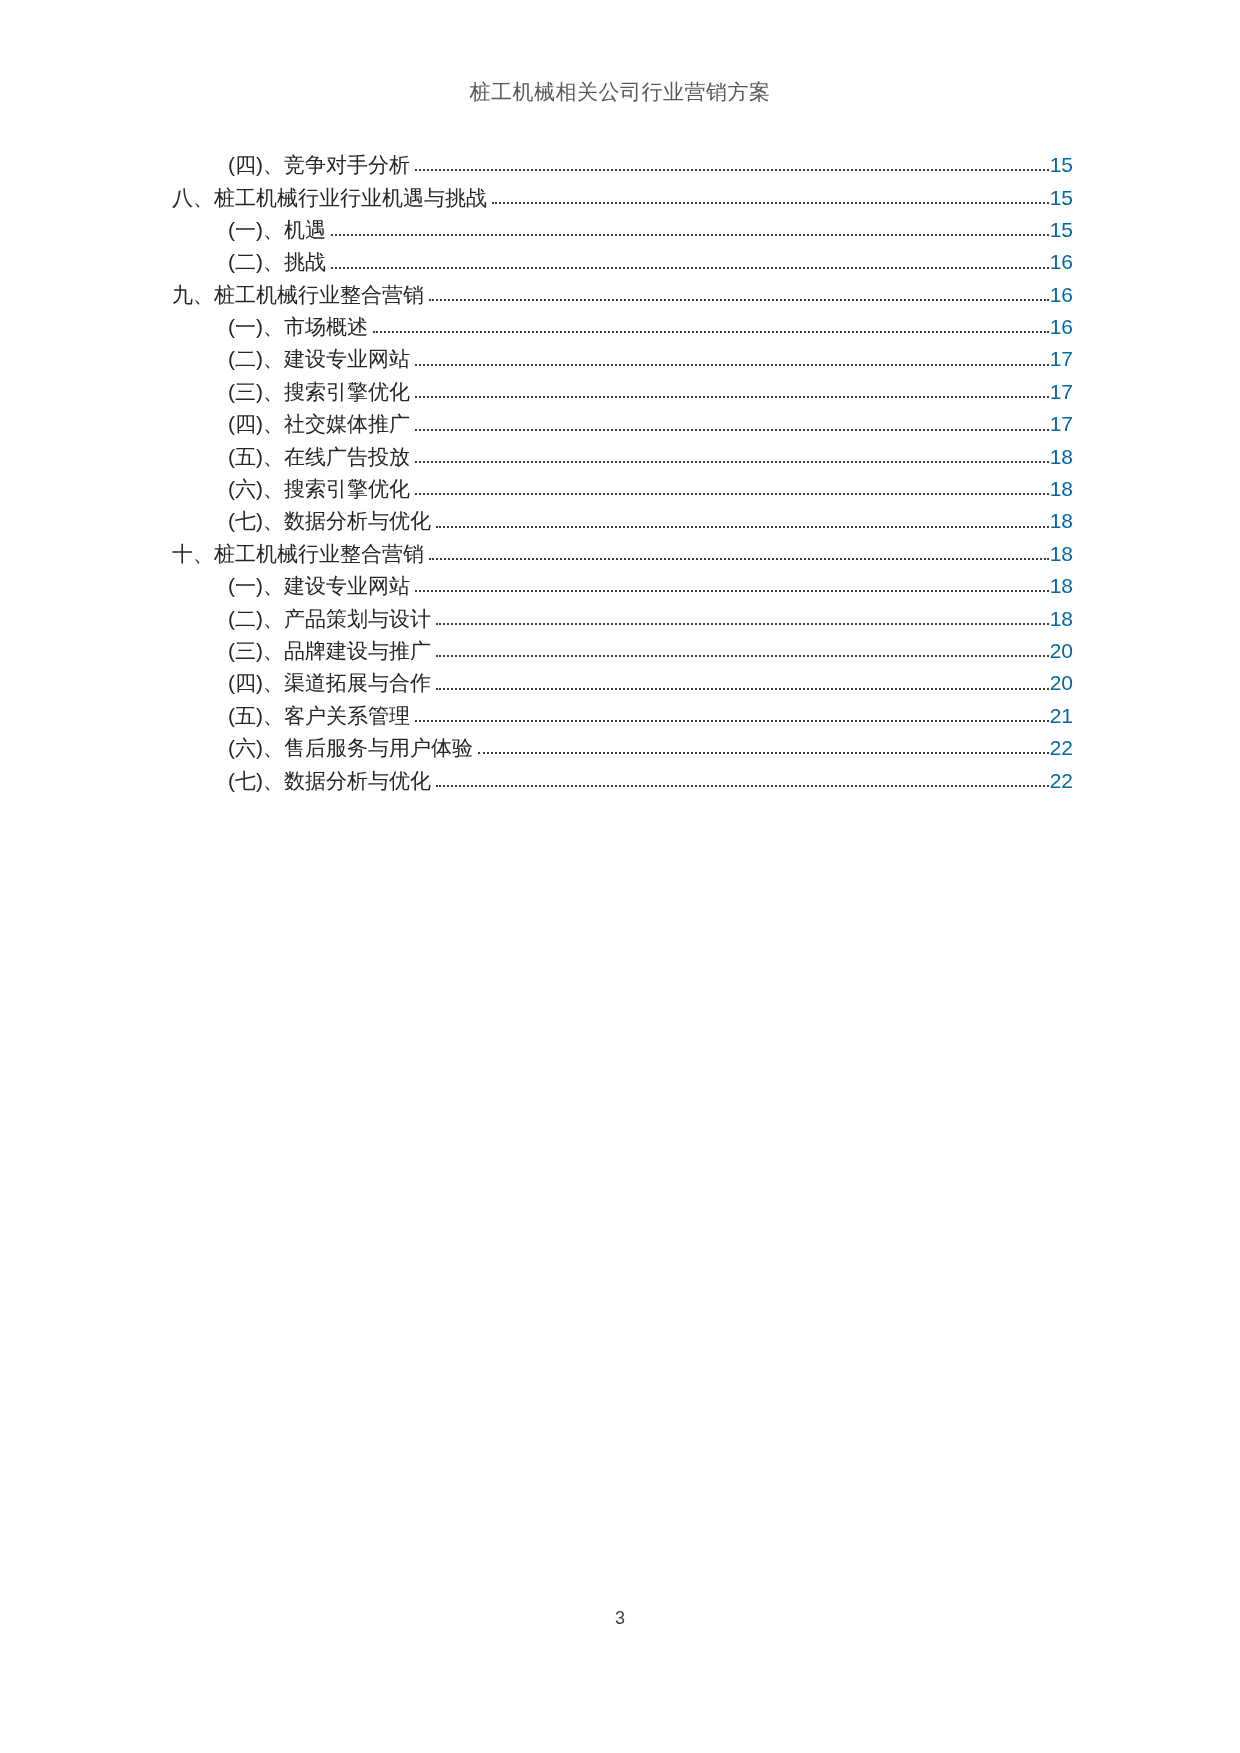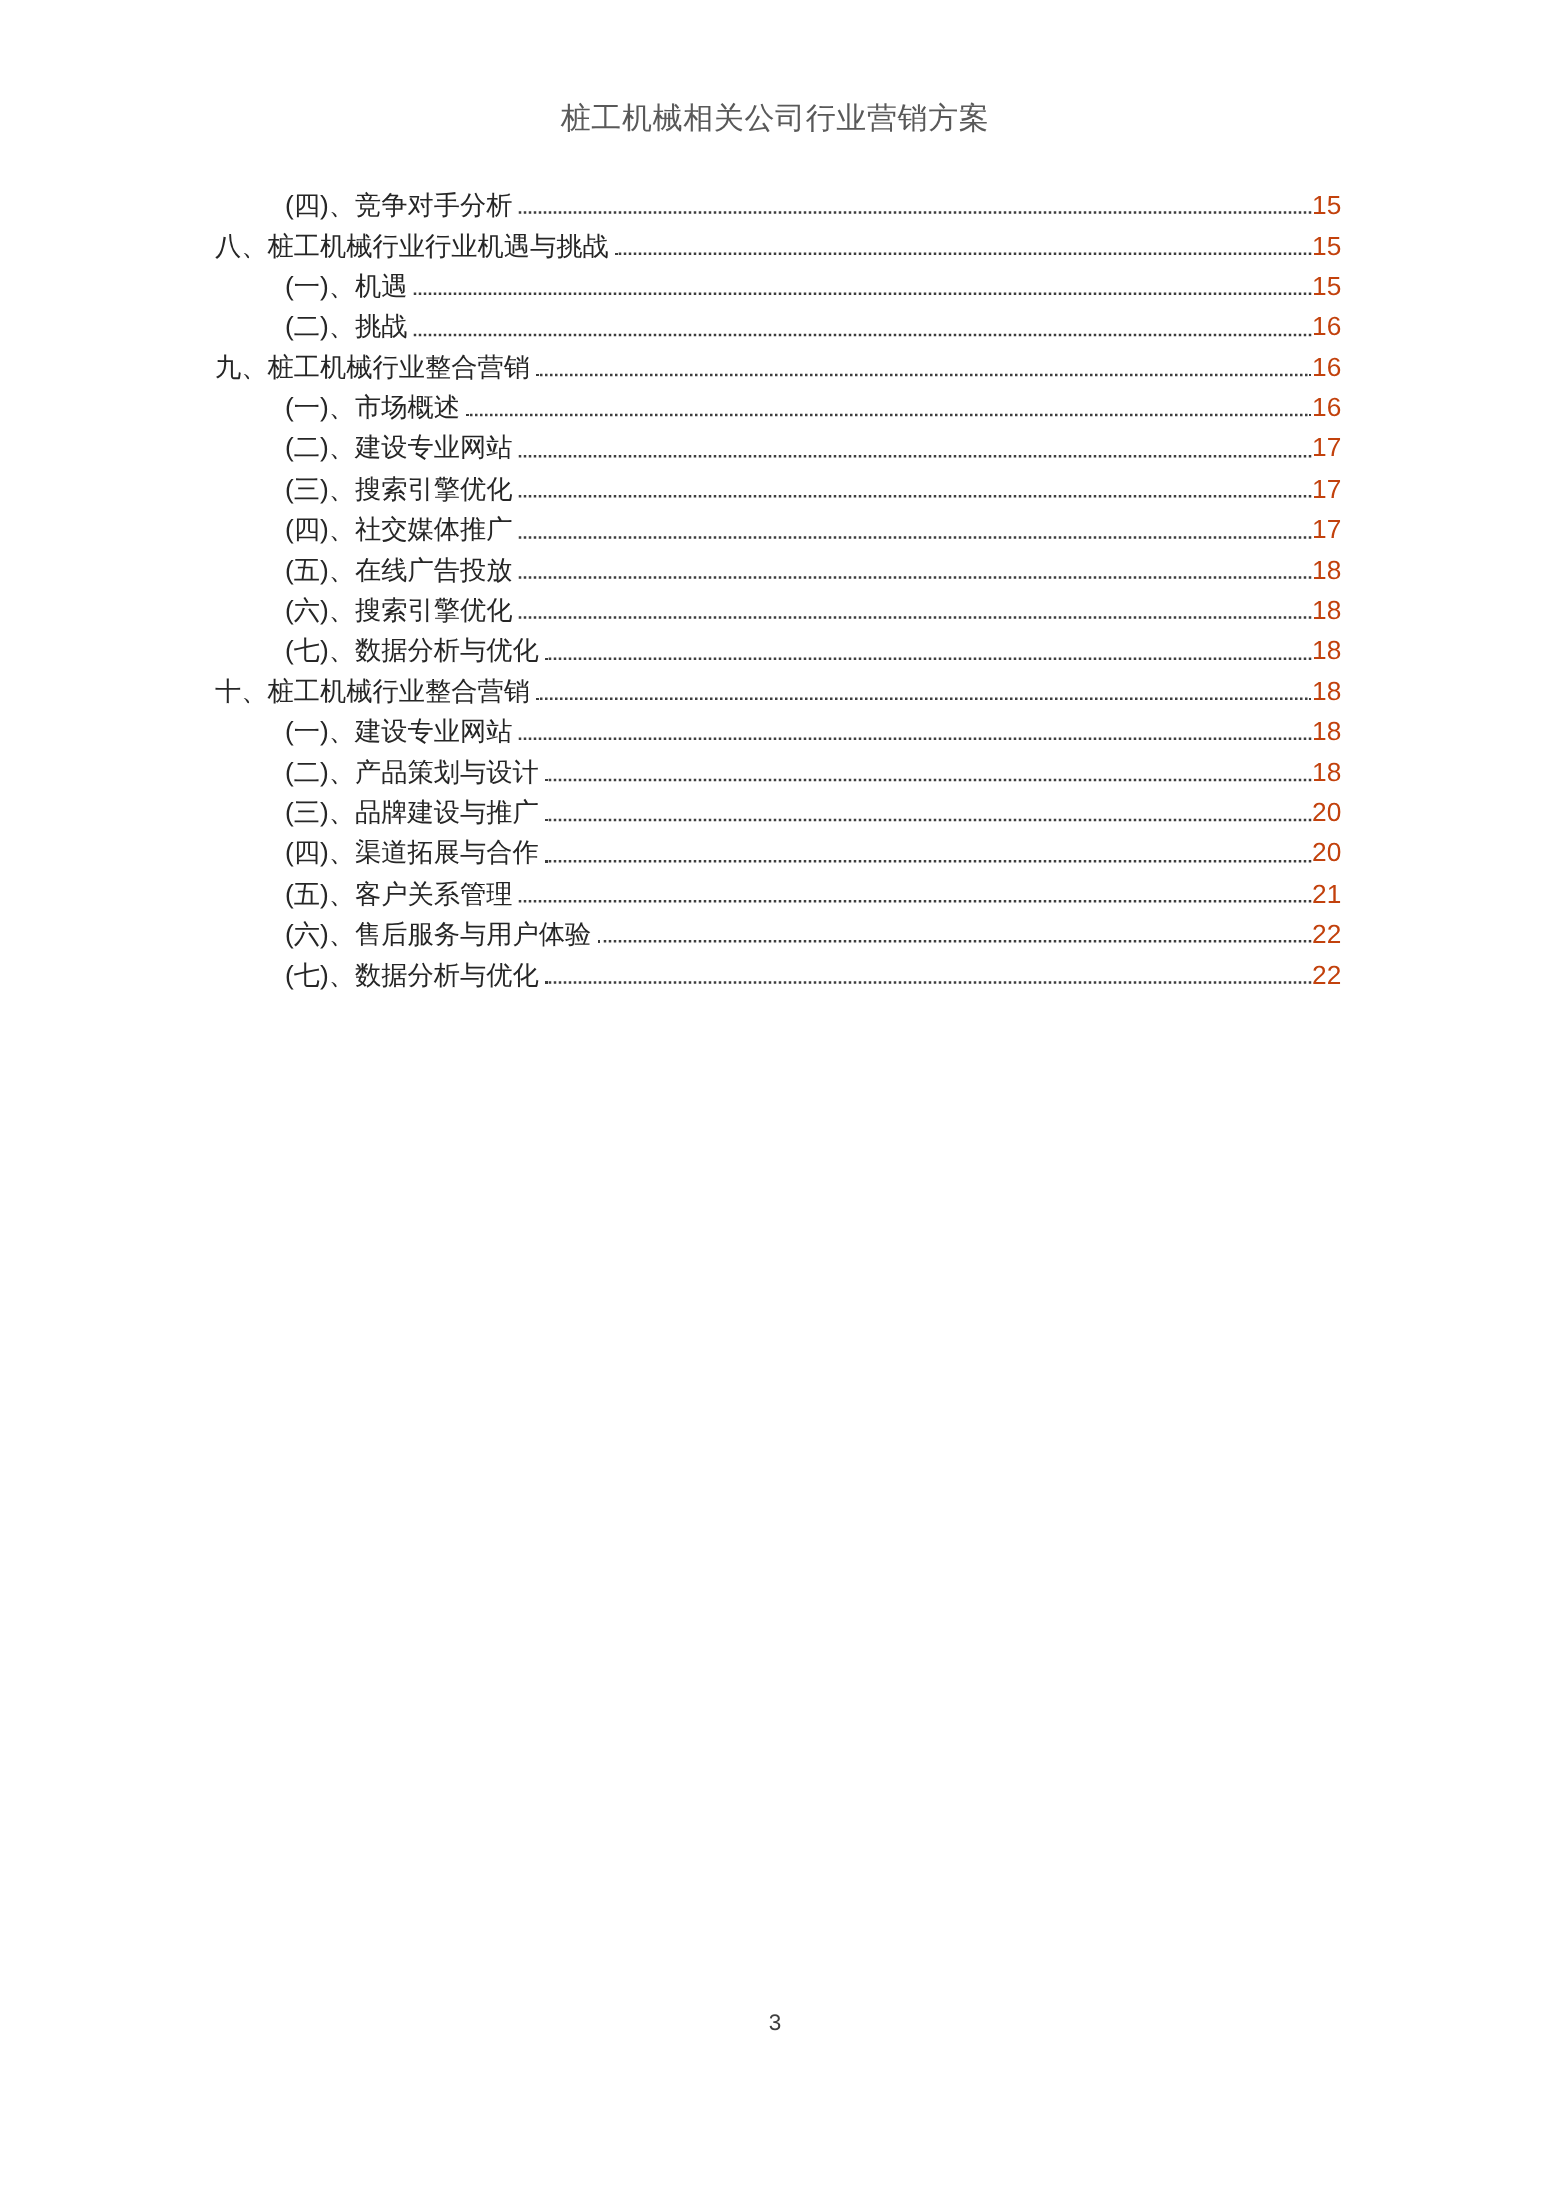--- a/index.html
+++ b/index.html
@@ -18,21 +18,21 @@
     position: absolute;
     inset: 0;
     background: #ffffff;
   }
   .header-title {
     position: absolute;
     top: 78px;
     left: 0;
     width: 100%;
     text-align: center;
-    font-size: 24px;
+    font-size: 21px;
     font-weight: 400;
     color: #595959;
     letter-spacing: 0.5px;
   }
   .toc {
     position: absolute;
     top: 146px;
     left: 172px;
     width: 901px;
   }
@@ -53,21 +53,21 @@
   .toc-dots {
     flex: 1 1 auto;
     min-width: 8px;
     border-bottom: 2px dotted #3d3d3d;
     margin: 0 1px 7px 5px;
     height: 0;
   }
   .toc-page {
     white-space: nowrap;
     line-height: 1.25;
-    color: #c2410c;
+    color: #0369a1;
   }
   .footer-page-number {
     position: absolute;
     top: 1608px;
     left: 0;
     width: 100%;
     text-align: center;
     font-size: 18px;
     color: #3f3f3f;
   }

